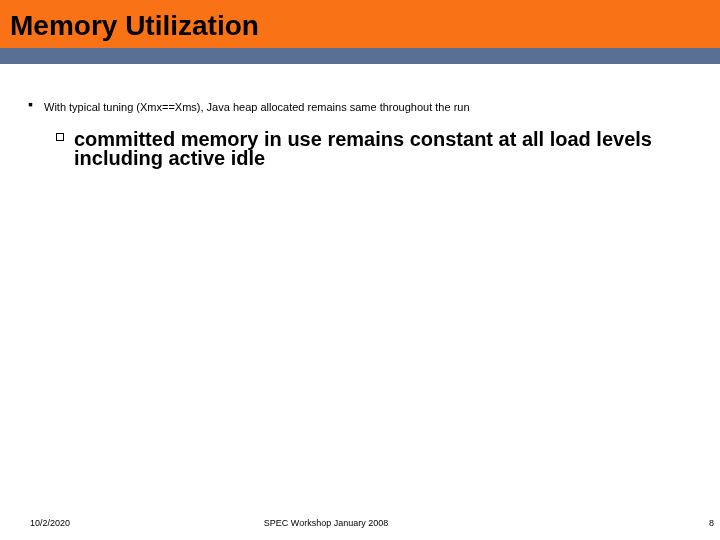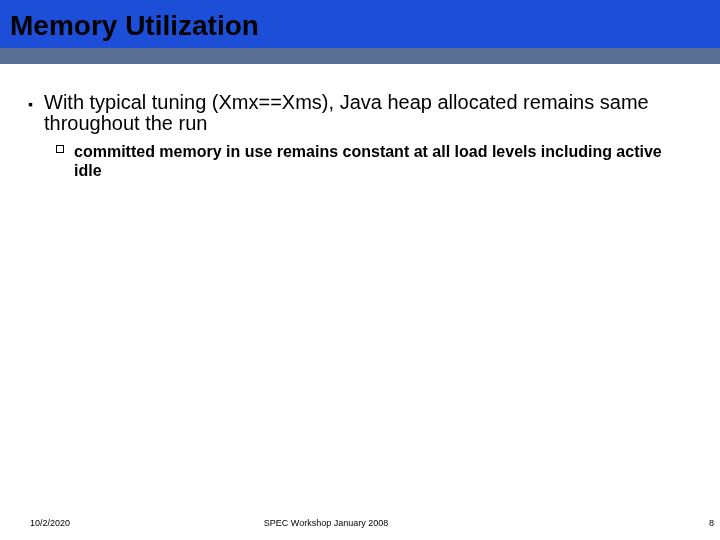--- a/index.html
+++ b/index.html
@@ -1,29 +1,29 @@
 <!DOCTYPE html>
 <html><head>
 <meta charset="utf-8">
 <style>
   * { margin: 0; padding: 0; box-sizing: border-box; }
   html, body { width: 720px; height: 540px; font-family: Arial, Helvetica, sans-serif; background: #fff; overflow: hidden; }
   .slide { width: 720px; height: 540px; position: relative; display: flex; flex-direction: column; }
   
   .title-wrap { background: #5a6f94; padding: 0 0 16px 0; }
-  .title-white { background: #1d4ed8; padding: 10px 10px 6px 10px; }
+  .title-white { background: #f97316; padding: 10px 10px 6px 10px; }
   .title-text { font-size: 28px; font-weight: bold; color: #000; }
   .body { flex: 1; padding: 28px 28px 0 28px; color: #000; }
   .lvl1 { display: flex; align-items: flex-start; margin-bottom: 8px; }
   .lvl1 .bullet { width: 10px; flex: 0 0 10px; font-size: 14px; line-height: 20px; color: #000; margin-right: 6px; margin-top: 2px; }
-  .lvl1 .text { font-size: 20px; line-height: 21px; }
+  .lvl1 .text { font-size: 11px; line-height: 30px; }
   .lvl2 { display: flex; align-items: flex-start; margin: 6px 0 0 26px; }
   .lvl2 .bullet { width: 12px; flex: 0 0 12px; height: 12px; margin-right: 8px; margin-top: 3px; display: flex; align-items: flex-start; justify-content: center; }
   .lvl2 .bullet .sq { width: 8px; height: 8px; border: 1px solid #000; background: #fff; }
-  .lvl2 .text { font-size: 16px; line-height: 19px; font-weight: bold; }
+  .lvl2 .text { font-size: 20px; line-height: 19px; font-weight: bold; }
   .footer { position: absolute; bottom: 12px; left: 12px; width: 720px; display: flex; align-items: center; justify-content: space-between; padding: 0 18px; font-size: 9px; color: #000; }
   .footer .center { position: absolute; left: 0; width: 628px; text-align: center; }
   .footer .left, .footer .right { position: relative; z-index: 1; }
 </style>
 </head>
 <body>
 
 <div class="slide">
 
   <div class="title-wrap">

